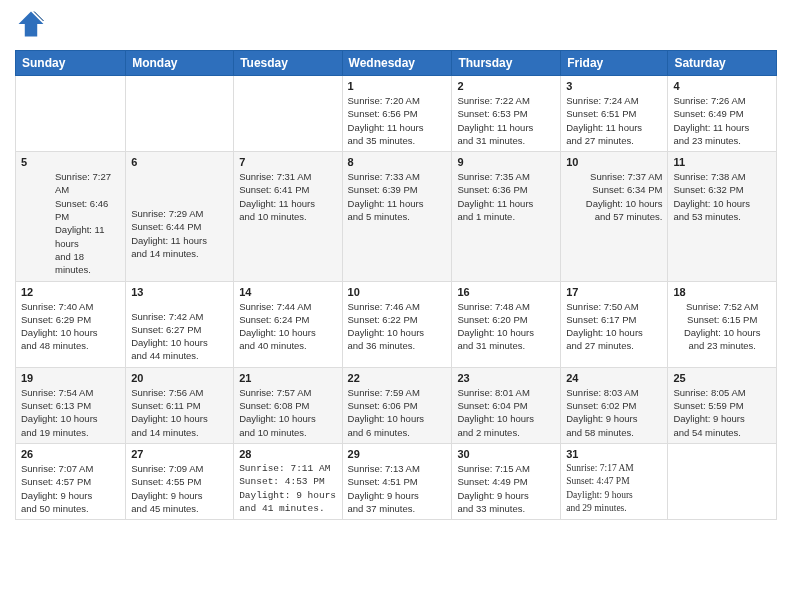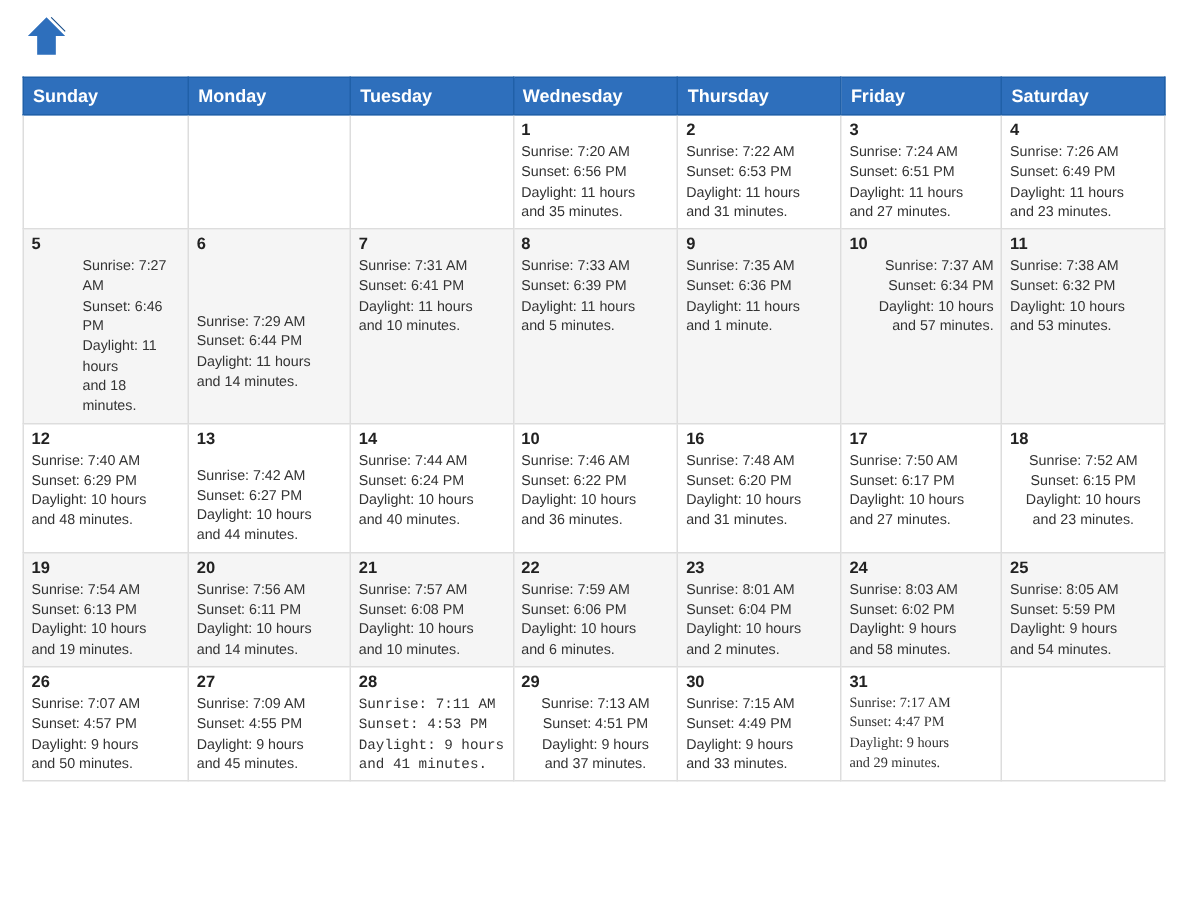--- a/index.html
+++ b/index.html
@@ -335,21 +335,21 @@
           </td>
           <td>
             <span class="day-num">28</span>
             <div class="day-info" style="white-space: pre-line; font-family: Liberation Mono, monospace;">Sunrise: 7:11 AM
 Sunset: 4:53 PM
 Daylight: 9 hours
 and 41 minutes.</div>
           </td>
           <td>
             <span class="day-num">29</span>
-            <div class="day-info" style="white-space: pre-line; text-align: center;">Sunrise: 7:13 AM
+            <div class="day-info" style="white-space: pre-line;">Sunrise: 7:13 AM
 Sunset: 4:51 PM
 Daylight: 9 hours
 and 37 minutes.</div>
           </td>
           <td>
             <span class="day-num">30</span>
             <div class="day-info" style="white-space: pre-line;">Sunrise: 7:15 AM
 Sunset: 4:49 PM
 Daylight: 9 hours
 and 33 minutes.</div>

